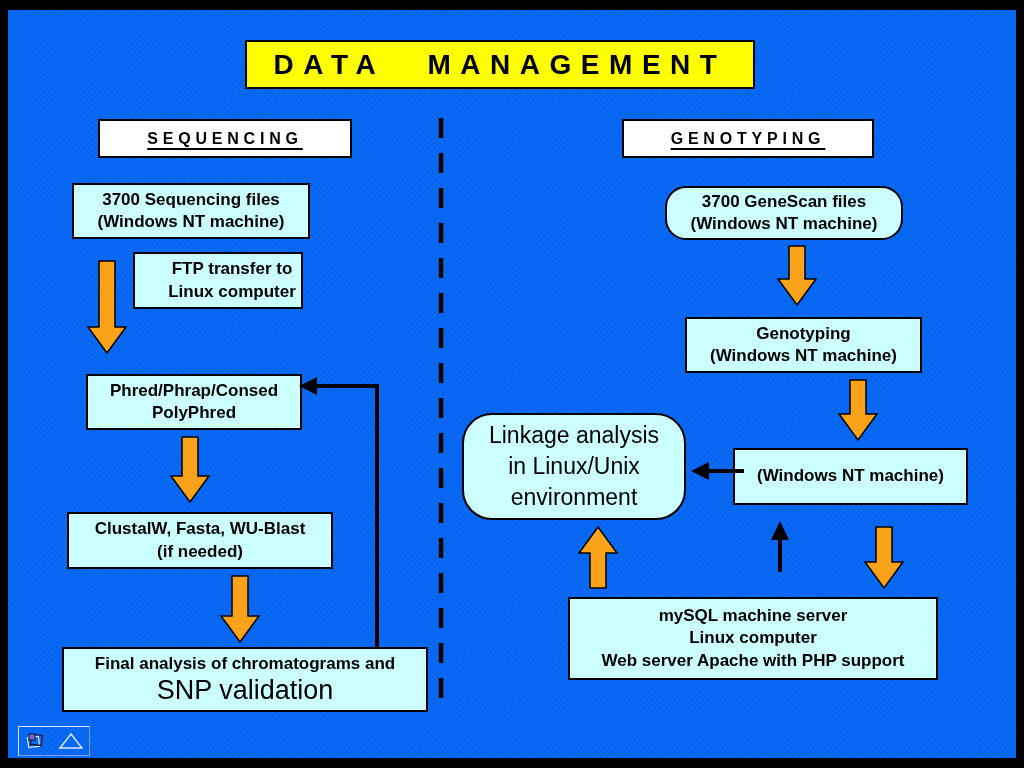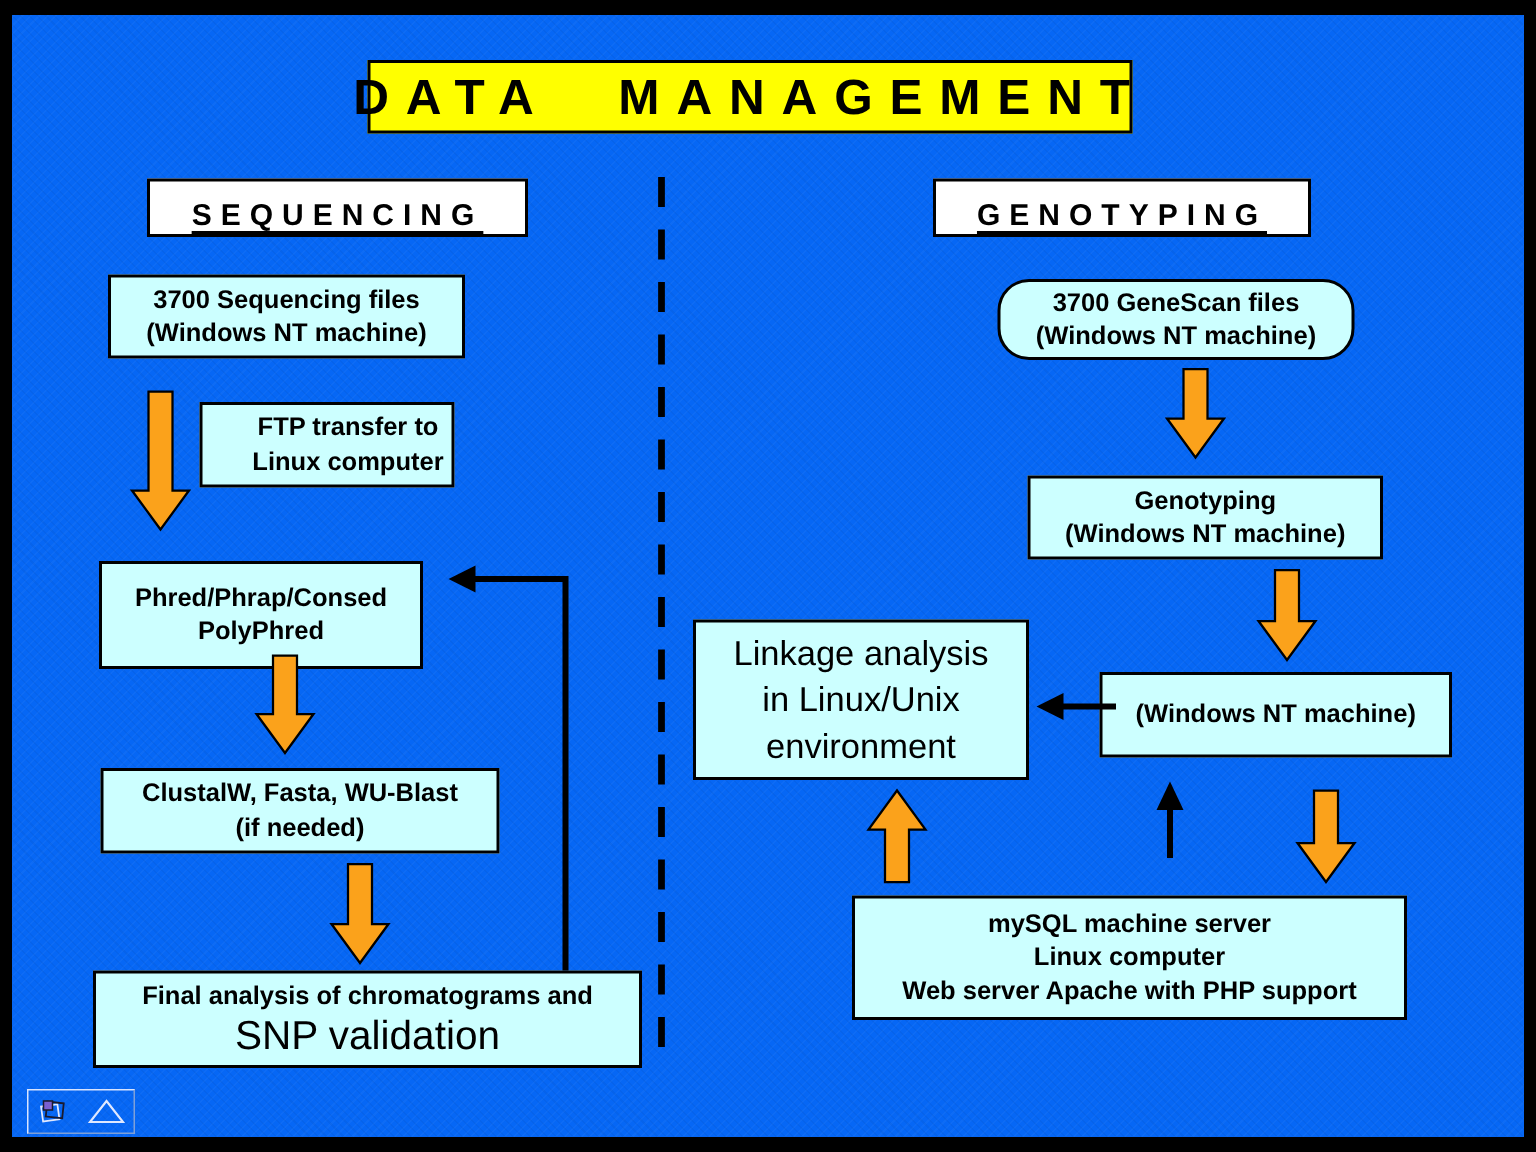--- a/index.html
+++ b/index.html
@@ -11,27 +11,27 @@
     position:absolute;left:8px;top:10px;width:1008px;height:748px;
     background:var(--background,#0667f5);
     background-image:
       repeating-linear-gradient(45deg, rgba(0,0,0,0.04) 0 1px, transparent 1px 4px),
       repeating-linear-gradient(-45deg, rgba(255,255,255,0.03) 0 1px, transparent 1px 4px);
   }
   .abs{position:absolute;box-sizing:border-box;}
   .title-box{
     background:var(--title-bg,#ffff00);border:2px solid #000;
     display:flex;align-items:center;justify-content:center;
-    font-weight:bold;font-size:33px;letter-spacing:0.34em;word-spacing:26px;
+    font-weight:bold;font-size:28px;letter-spacing:0.34em;word-spacing:26px;
     color:var(--text,#000);white-space:nowrap;
   }
   .col-header{
     background:var(--header-bg,#fff);border:2px solid #000;
-    display:flex;align-items:flex-end;justify-content:center;
-    font-weight:bold;font-size:20px;letter-spacing:0.30em;color:var(--text,#000);
+    display:flex;align-items:center;justify-content:center;
+    font-weight:bold;font-size:16px;letter-spacing:0.30em;color:var(--text,#000);
     white-space:nowrap;
   }
   .col-header span{text-decoration:underline;text-decoration-thickness:2px;text-underline-offset:4px;}
   .flow-box{
     background:var(--box-bg,#ccffff);border:2px solid #000;
     display:flex;flex-direction:column;align-items:center;justify-content:center;
     text-align:center;color:var(--text,#000);
     font-weight:bold;font-size:17px;line-height:1.3;
   }
   .flow-box .big{font-size:27px;font-weight:normal;line-height:1.15;}
@@ -61,25 +61,25 @@
     <span>SEQUENCING</span>
   </div>
   <div class="abs col-header" style="left:622px;top:119px;width:252px;height:39px;">
     <span>GENOTYPING</span>
   </div>
 
   <div class="abs flow-box" style="left:72px;top:183px;width:238px;height:56px;">
     <span>3700 Sequencing files</span>
     <span>(Windows NT machine)</span>
   </div>
-  <div class="abs flow-box" style="left:133px;top:268px;width:170px;height:57px;padding-left:28px;">
+  <div class="abs flow-box" style="left:133px;top:252px;width:170px;height:57px;padding-left:28px;">
     <span>FTP transfer to</span>
     <span>Linux computer</span>
   </div>
-  <div class="abs flow-box" style="left:66px;top:374px;width:216px;height:72px;text-align:center;">
+  <div class="abs flow-box" style="left:86px;top:374px;width:216px;height:56px;text-align:center;">
     <span>Phred/Phrap/Consed</span>
     <span>PolyPhred</span>
   </div>
   <div class="abs flow-box" style="left:67px;top:512px;width:266px;height:57px;">
     <span>ClustalW, Fasta, WU-Blast</span>
     <span>(if needed)</span>
   </div>
   <div class="abs flow-box" style="left:62px;top:647px;width:366px;height:65px;">
     <span>Final analysis of chromatograms and</span>
     <span class="big">SNP validation</span>
@@ -89,21 +89,21 @@
     <span>3700 GeneScan files</span>
     <span>(Windows NT machine)</span>
   </div>
   <div class="abs flow-box" style="left:685px;top:317px;width:237px;height:56px;">
     <span>Genotyping</span>
     <span>(Windows NT machine)</span>
   </div>
   <div class="abs flow-box" style="left:733px;top:448px;width:235px;height:57px;">
     <span>(Windows NT machine)</span>
   </div>
-  <div class="abs flow-box large-text" style="left:462px;top:413px;width:224px;height:107px;">
+  <div class="abs flow-box large-text" style="left:462px;top:413px;width:224px;height:107px;border-radius:30px;">
     <span>Linkage analysis</span>
     <span>in Linux/Unix</span>
     <span>environment</span>
   </div>
   <div class="abs flow-box" style="left:568px;top:597px;width:370px;height:83px;">
     <span>mySQL machine server</span>
     <span>Linux computer</span>
     <span>Web server Apache with PHP support</span>
   </div>
 

